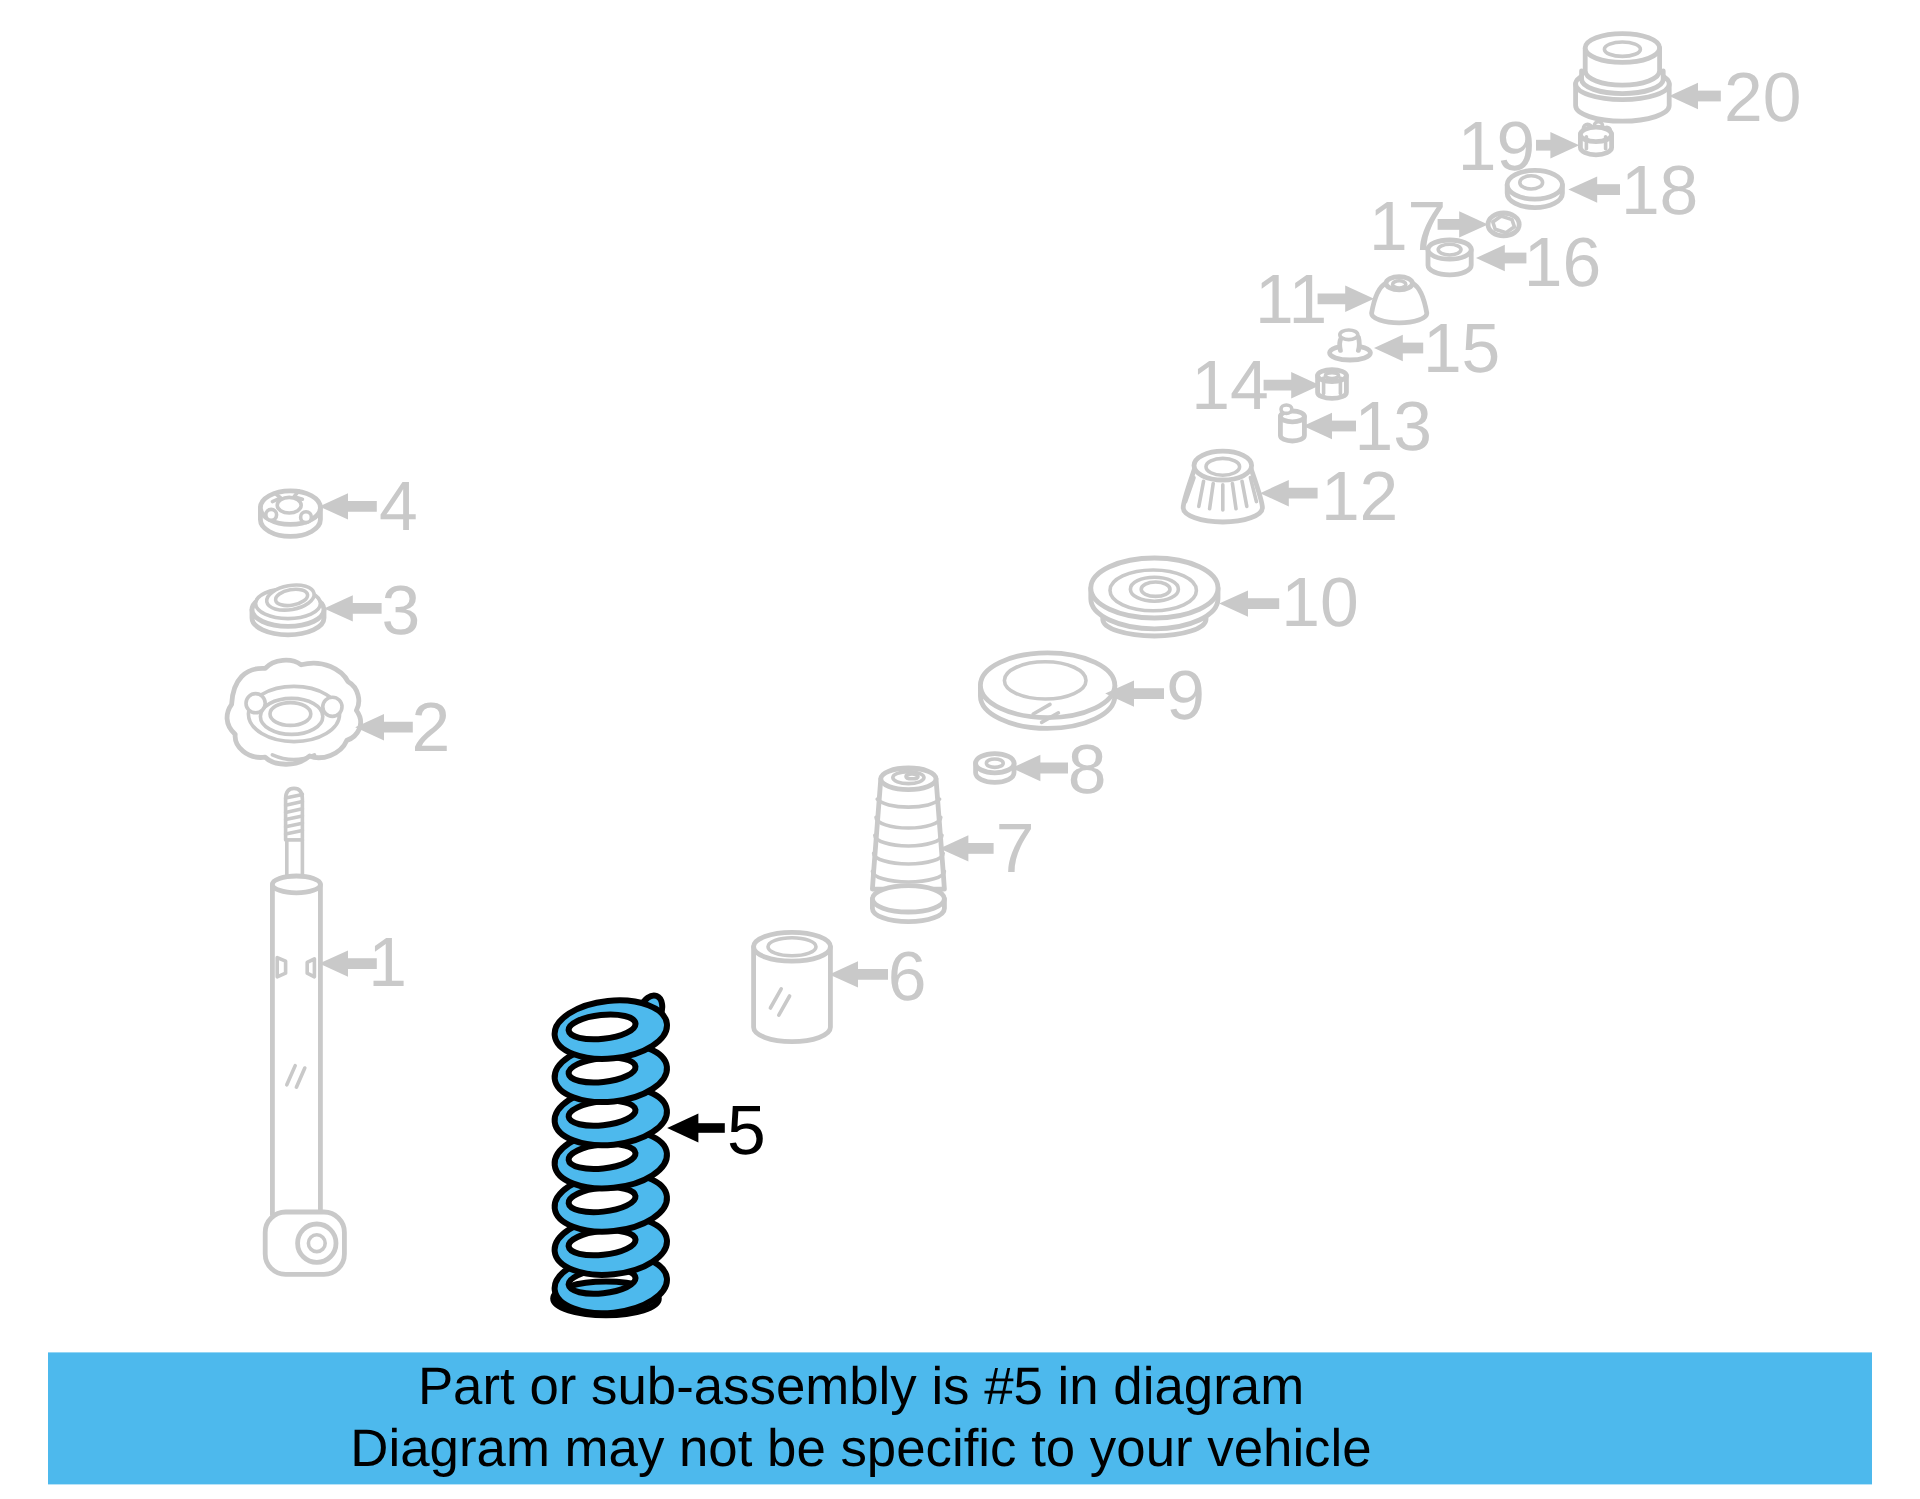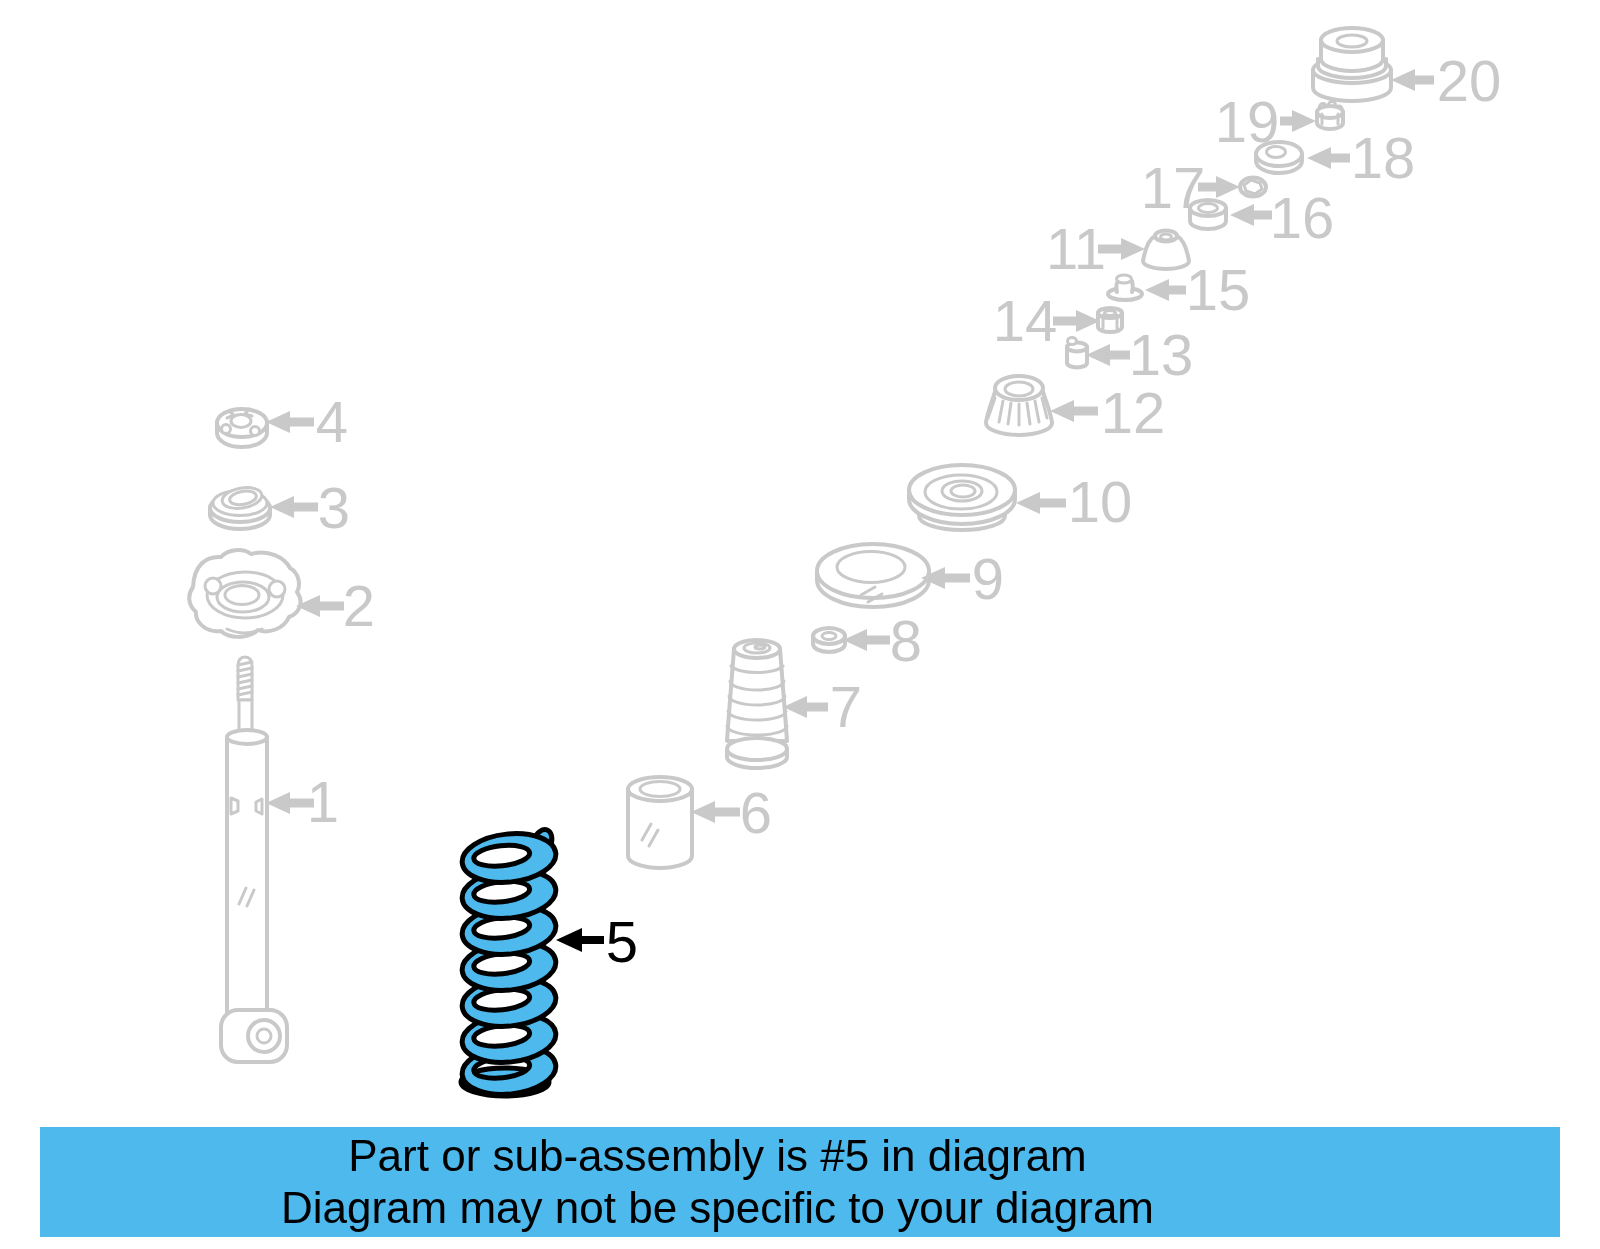--- a/index.html
+++ b/index.html
@@ -312,15 +312,15 @@
   <text class="lbl" x="1218" y="310">15</text>
   <text class="lbl" x="1302" y="238">16</text>
   <text class="lbl" x="1173" y="208">17</text>
   <text class="lbl" x="1383" y="178">18</text>
   <text class="lbl" x="1247" y="142">19</text>
   <text class="lbl" x="1469" y="101">20</text>
 </svg>
 
 <div class="banner">
   <div>Part or sub-assembly is #5 in diagram</div>
-  <div>Diagram may not be specific to your diagram</div>
+  <div>Diagram may not be specific to your vehicle</div>
 </div>
 </div>
 
 </body></html>

